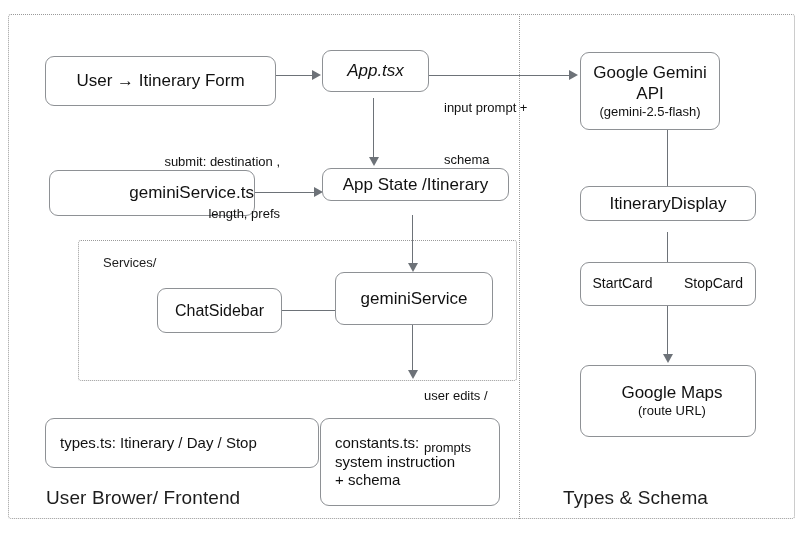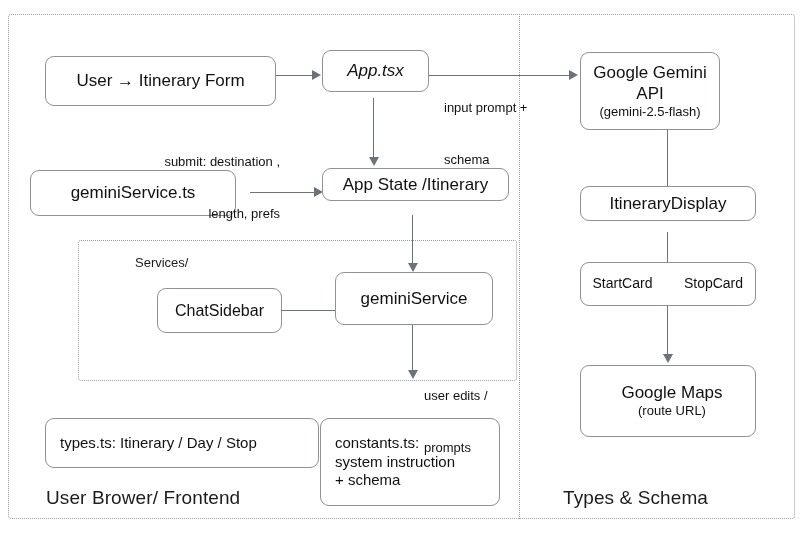--- a/index.html
+++ b/index.html
@@ -117,21 +117,21 @@
 </style>
 </head>
 <body>
 
 <div id="canvas">
 
   <div class="group" style="left:8px; top:14px; width:787px; height:505px;"></div>
   <div class="group-divider" style="left:519px; top:14px; height:505px;"></div>
 
   <div class="group" style="left:78px; top:240px; width:439px; height:141px;"></div>
-  <div class="subgroup-label" style="left:103px; top:255px;margin-left:32px;">Services/</div>
+  <div class="subgroup-label" style="left:103px; top:255px;">Services/</div>
 
   <div class="group-label" style="left:46px; top:487px;">User Brower/ Frontend</div>
   <div class="group-label" style="left:563px; top:487px;">Types &amp; Schema</div>
 
   <div class="conn h" style="left:275px; top:75px; width:41px;"></div>
   <div class="arrow right" style="left:312px; top:70px;"></div>
 
   <div class="conn v" style="left:373px; top:98px; height:62px;"></div>
   <div class="arrow down" style="left:369px; top:157px;"></div>
 
@@ -160,21 +160,21 @@
 
   <div class="node" style="left:322px; top:50px; width:107px; height:42px;font-style:italic;">
     <span class="ln1">App.tsx</span>
   </div>
 
   <div class="node" style="left:580px; top:52px; width:140px; height:78px;">
     <span class="ln1">Google Gemini API</span>
     <span class="ln2">(gemini-2.5-flash)</span>
   </div>
 
-  <div class="node" style="left:30px; top:170px; width:206px; height:46px;">
+  <div class="node" style="left:49px; top:170px; width:206px; height:46px;align-items:flex-end;">
     <span class="ln1">geminiService.ts</span>
   </div>
 
   <div class="node" style="left:322px; top:168px; width:187px; height:33px;">
     <span class="ln1">App State /Itinerary</span>
   </div>
 
   <div class="node" style="left:580px; top:186px; width:176px; height:35px;">
     <span class="ln1">ItineraryDisplay</span>
   </div>

